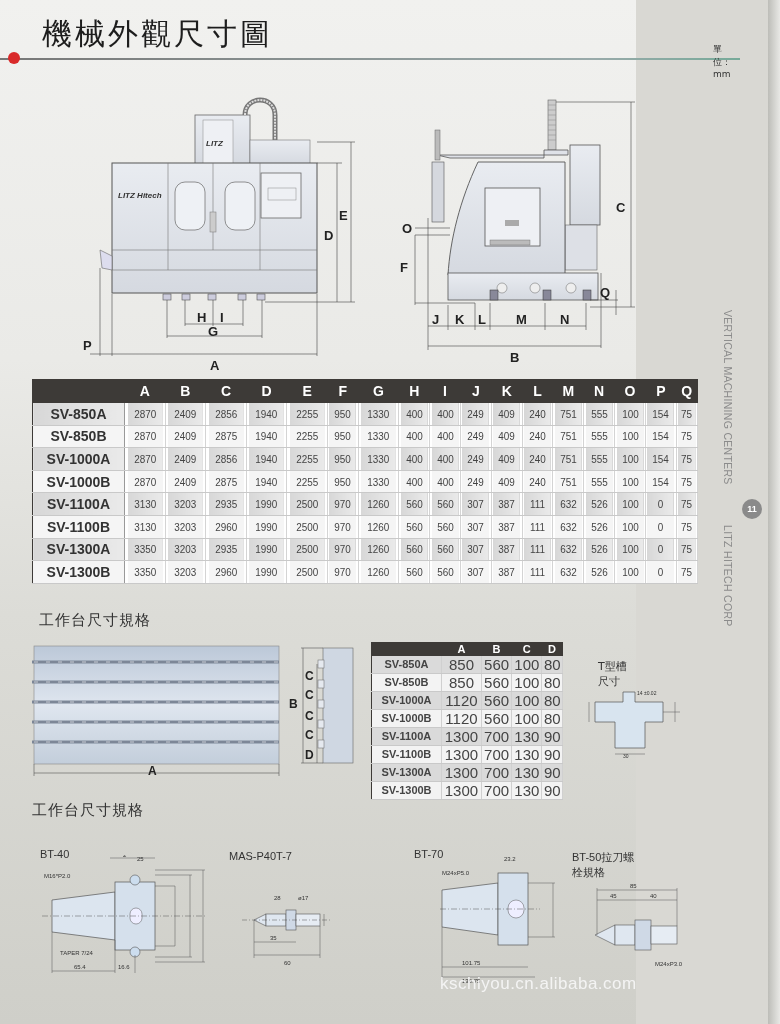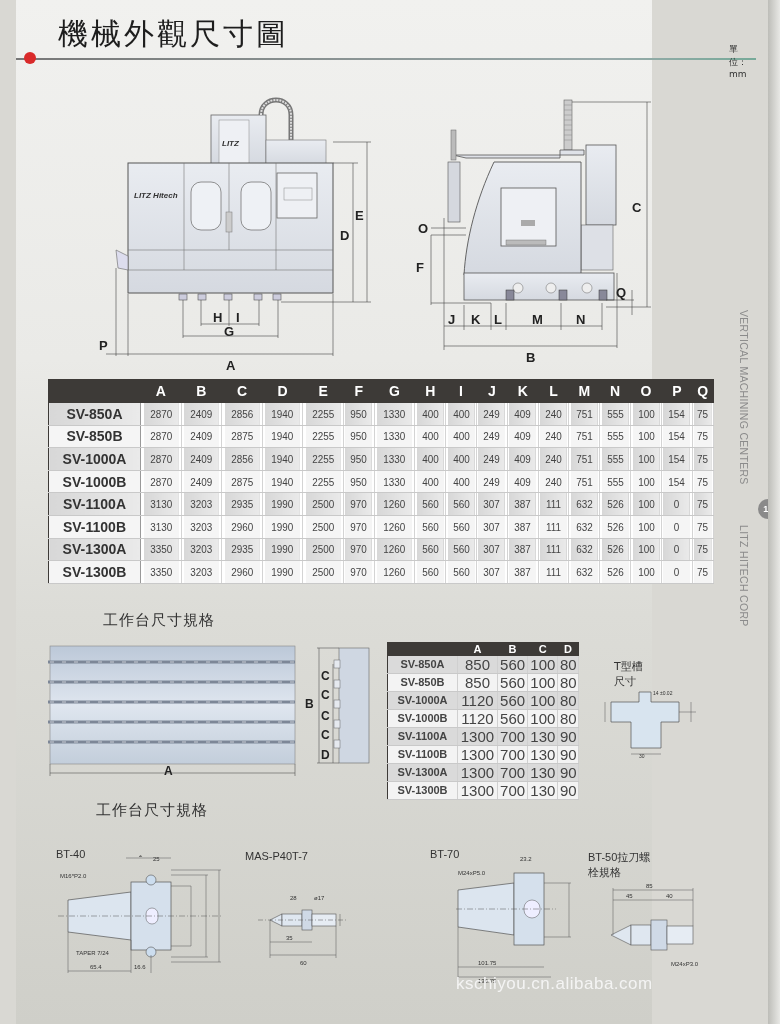--- a/index.html
+++ b/index.html
@@ -4,21 +4,21 @@
 <style>
   * { box-sizing: border-box; margin: 0; padding: 0; }
   html, body { width: 780px; height: 1024px; overflow: hidden; }
   body {
     background: #d9d8d3;
     font-family: "Liberation Sans", "DejaVu Sans", sans-serif;
     color: #222;
     position: relative;
   }
   .page {
-    position: absolute; left: 16px; top: 0; width: 636px; height: 1024px;
+    position: absolute; left: 0; top: 0; width: 636px; height: 1024px;
     background: linear-gradient(180deg, #f1f1ef 0%, #eaeae7 35%, #dcdcd7 60%, #cfcfc9 100%);
   }
   .page-edge {
     position: absolute; right: 0; top: 0; width: 12px; height: 1024px;
     background: linear-gradient(90deg, #bdbdb8, #e8e8e5);
   }
   .title {
     position: absolute; left: 42px; top: 14px;
     font-family: "DejaVu Sans", sans-serif;
     font-size: 30px; letter-spacing: 3px; color: #1d1d1d; font-weight: normal;
@@ -56,21 +56,21 @@
   }
   .main-table td.model {
     font-size: 14px; font-weight: bold; color: #333; transform: none;
     width: 92px; border-right: 1px solid #999;
   }
   .main-table tr:nth-child(odd) td { background: linear-gradient(90deg, #d7d7d7, #eaeaea); }
   .main-table tr:nth-child(even) td { background: #f5f5f5; }
 
   .section-h {
     position: absolute; font-family: "DejaVu Sans", sans-serif;
-    font-size: 15px; color: #333; letter-spacing: 1px; margin-left: 48px;
+    font-size: 15px; color: #333; letter-spacing: 1px;
   }
 
   
   .tbl-table {
     position: absolute; left: 371px; top: 642px; width: 192px;
     border-collapse: collapse; border: 1px solid #3d3a37; background:#fff;
   }
   .tbl-table th {
     background: #3d3a37; color: #fff; font-size: 11px; height: 13px; font-weight: bold;
   }

